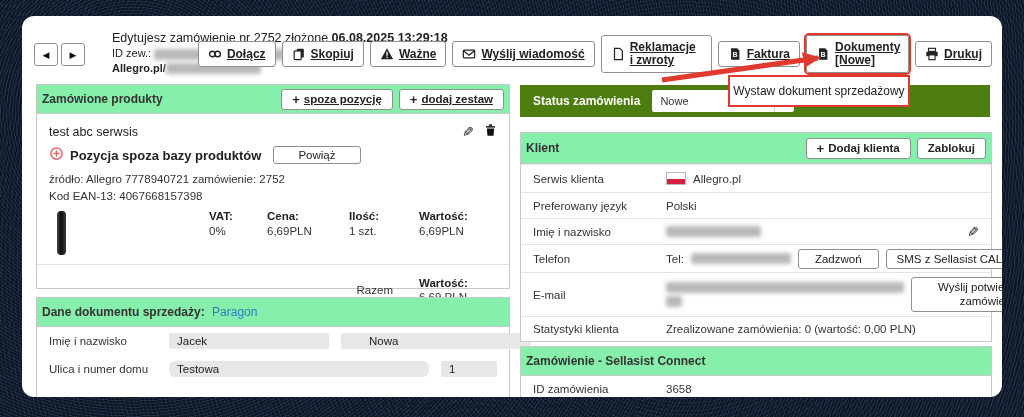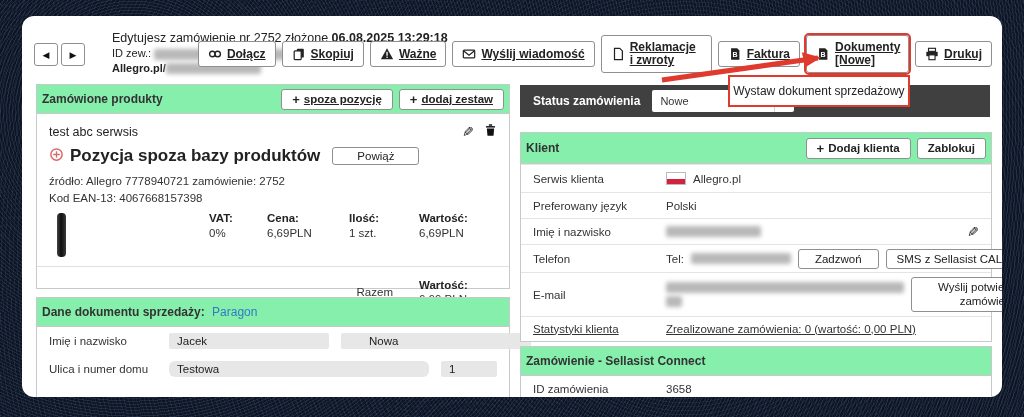--- a/index.html
+++ b/index.html
@@ -44,21 +44,21 @@
   .sm-btn .u{text-decoration:underline;}
   .plus{font-weight:bold;font-size:13px;line-height:1;}
 
   
   .p-products{left:14px;top:68px;width:472px;height:203px;}
   .prod-name-row{display:flex;justify-content:space-between;align-items:center;padding:9px 12px 3px;}
   .prod-name{font-size:12.5px;color:#222;}
   .row-icons{display:flex;gap:10px;align-items:center;}
   .pencil{font-size:14px;color:#111;transform:scaleX(-1);display:inline-block;cursor:pointer;line-height:1;}
   .badge-row{display:flex;align-items:center;gap:6px;padding:3px 12px;}
-  .badge-txt{font-size:17px;font-weight:bold;color:#222;}
+  .badge-txt{font-size:13px;font-weight:bold;color:#222;}
   .powiaz{margin-left:6px;background:#fff;border:1px solid #8f8f8f;border-radius:3px;padding:2px 24px;
     font-family:inherit;font-size:11.5px;color:#222;cursor:pointer;}
   .src-lines{padding:4px 12px 2px;font-size:11.5px;color:#333;line-height:1.45;}
   .prod-detail{display:flex;align-items:flex-start;padding:4px 12px 8px;border-bottom:1px solid #e0e0e0;}
   .thumb{width:24px;height:46px;display:flex;align-items:center;justify-content:center;}
   .thumb-shape{width:9px;height:44px;background:linear-gradient(90deg,#444,#0e0e0e 45%,#3a3a3a);border-radius:4px;}
   .cols{margin-left:auto;display:grid;grid-template-columns:58px 82px 70px 78px;font-size:11.5px;color:#333;}
   .cols .cl{font-weight:bold;color:#222;}
   .cols .cv{margin-top:3px;}
   .total-row{display:flex;justify-content:flex-end;align-items:center;gap:26px;padding:12px 12px 10px;font-size:11.5px;color:#333;}
@@ -69,36 +69,36 @@
   
   .p-salesdoc{left:14px;top:281px;width:472px;height:110px;}
   .sd-title a{color:#2f7bc3;text-decoration:none;font-weight:normal;margin-left:4px;cursor:pointer;}
   .form-row{display:flex;align-items:center;padding:6px 12px;}
   .form-label{flex:0 0 120px;font-size:11.5px;color:#333;}
   .ginput{height:16px;background:#e7e7e7;border:none;border-radius:2px;font-family:inherit;font-size:11.5px;
     color:#222;padding:0 8px;box-sizing:border-box;}
   .gi-1{width:160px;margin-right:12px;} .gi-2{flex:1;padding-left:28px;} .gi-wide{flex:1;margin-right:12px;border-radius:6px;} .gi-num{width:56px;}
 
   
-  .status-bar{position:absolute;left:498px;top:69px;width:470px;height:32px;background:#404040;display:flex;
+  .status-bar{position:absolute;left:498px;top:69px;width:470px;height:32px;background:#4d7c0f;display:flex;
     align-items:center;gap:12px;padding:0 13px;box-sizing:border-box;}
   .status-label{color:#fff;font-size:12px;font-weight:bold;white-space:nowrap;}
   .select-group{display:flex;align-items:stretch;height:22px;background:#fff;border-radius:2px;width:142px;cursor:pointer;}
   .sel-text{flex:1;display:flex;align-items:center;padding:0 8px;font-size:11px;color:#333;}
   .sel-caret{width:19px;display:flex;align-items:center;justify-content:center;border-left:1px solid #cfcfcf;
     font-size:9px;color:#444;}
 
   
   .p-client{left:498px;top:116px;width:470px;height:208px;}
   .p-client .panel-header{height:30px;}
   .crow{display:flex;align-items:center;padding:2px 12px;border-top:1px solid #e4e4e4;font-size:11.5px;color:#333;box-sizing:border-box;}
   .crow:first-of-type{border-top:none;}
   .c-label{flex:0 0 133px;}
   .c-val{display:flex;align-items:center;gap:7px;flex:1;}
-  .r-serwis{height:28px;} .r-jezyk{height:26px;} .r-imie{height:26px;} .r-tel{height:28px;} .r-email{height:44px;} .r-stats{height:24px;text-decoration:underline;}
+  .r-serwis{height:28px;} .r-jezyk{height:26px;} .r-imie{height:26px;} .r-tel{height:28px;} .r-email{height:44px;} .r-stats{height:24px;}
   .flag{width:20px;height:13px;display:inline-flex;flex-direction:column;border:1px solid #bbb;box-sizing:border-box;}
   .flag .fw{flex:1;background:#fff;} .flag .fr{flex:1;background:#d4213d;}
   .row-edit{margin-left:auto;}
   .email-blurs{display:flex;flex-direction:column;gap:3px;}
   .confirm-btn{width:158px;white-space:normal;text-align:center;font-weight:normal;padding:3px 8px;line-height:1.2;justify-content:center;}
 
   
   .p-connect{left:498px;top:330px;width:470px;height:80px;}
 
   .arrow-overlay{position:absolute;left:0;top:0;z-index:9;pointer-events:none;}

